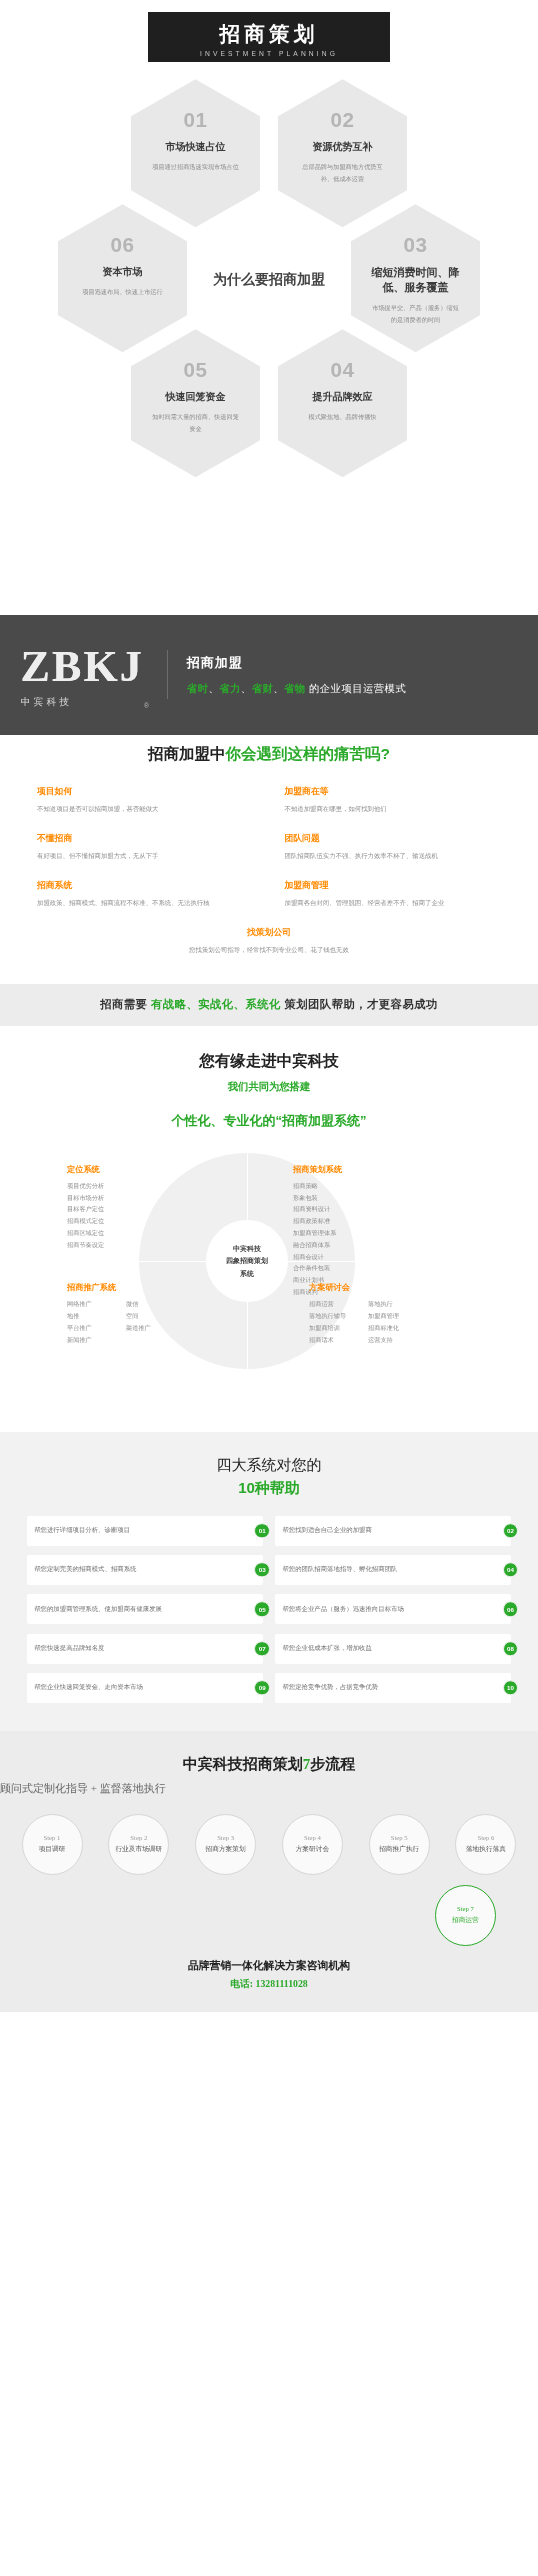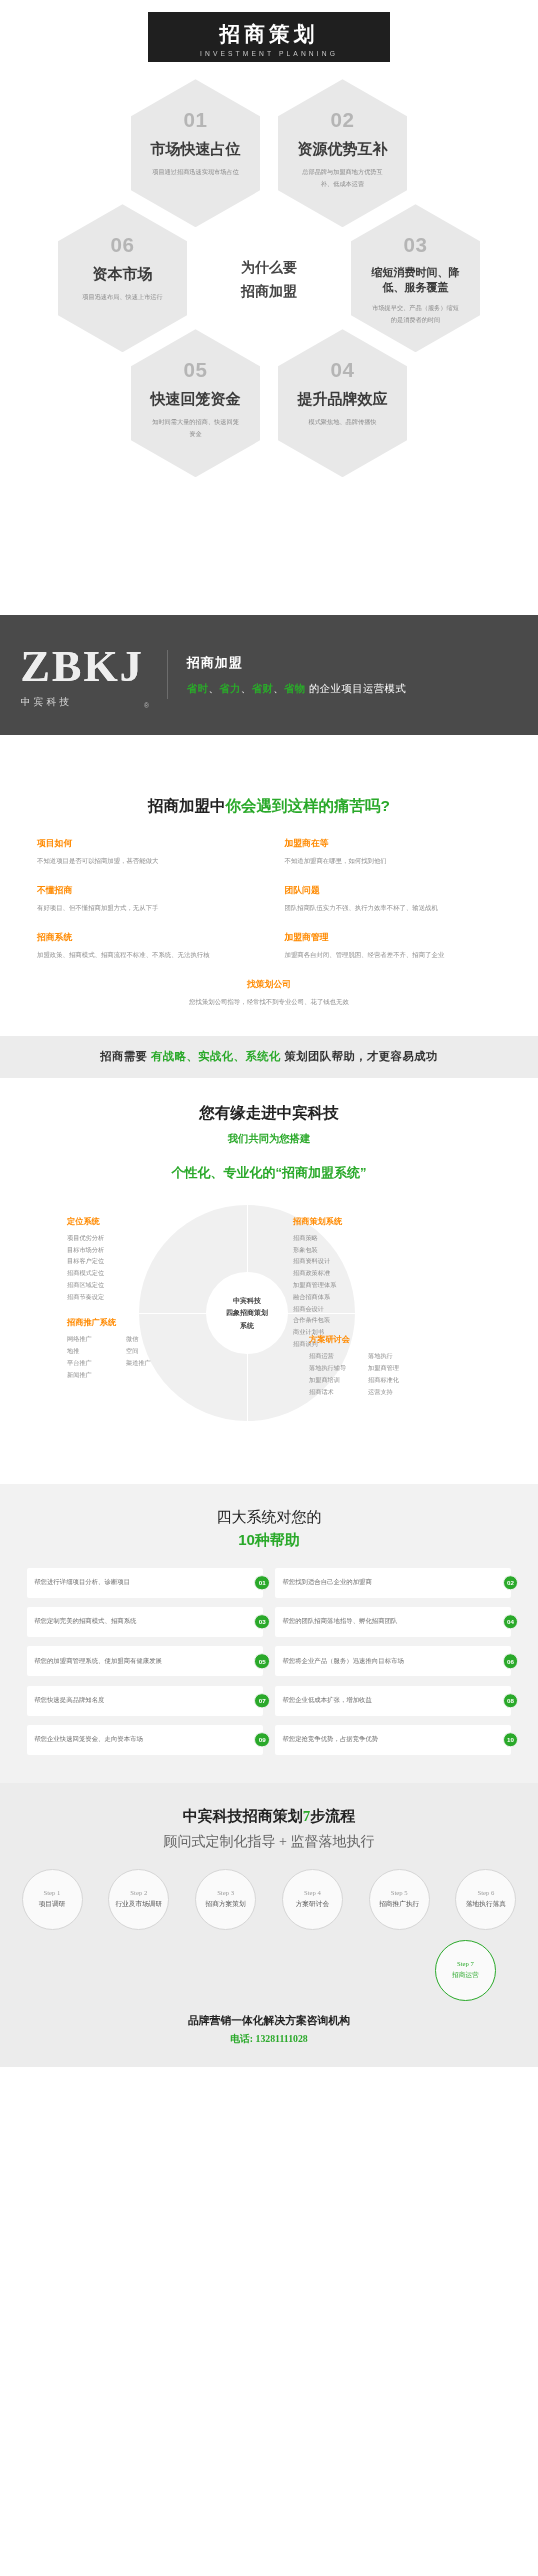--- a/index.html
+++ b/index.html
@@ -24,46 +24,46 @@
   .hexwrap { position: relative; width: 538px; height: 515px; margin-top: 17.5px; }
   .hex {
     position: absolute; width: 129px; height: 148px;
     background: #e8e8e8;
     clip-path: polygon(50% 0%, 100% 25%, 100% 75%, 50% 100%, 0% 75%, 0% 25%);
     text-align: center; color: #555;
   }
   .hex .num {
     font-size: 20.6px; font-weight: bold; color: #b5b5b5; margin-top: 29px; letter-spacing: 0.5px;
   }
-  .hex .lbl { font-size: 15px; color: #3b3b3b; margin-top: 7.2px; font-weight: bold; }
+  .hex .lbl { font-size: 10px; color: #3b3b3b; margin-top: 7.2px; font-weight: bold; }
   .hex .desc { font-size: 6.2px; color: #8a8a8a; line-height: 1.9; margin-top: 7.2px; padding: 0 19.6px; }
   .hex.center {
     background: transparent; clip-path: none; width: 134px; height: 103px;
-    display: flex; align-items: center; justify-content: center; flex-direction: column;
+    display: flex; align-items: center; justify-content: center; flex-direction: row;
   }
   .hex.center .c1 { font-size: 14px; color: #444; font-weight: bold; line-height: 1.7; }
 
   
   .sec2 { background: #4a4a4a; height: 120px; display: flex; align-items: center; padding-left: 20.6px; }
   .logo-box { display: flex; align-items: flex-end; }
   .logo-z {
     font-size: 44px; font-weight: bold; letter-spacing: 2.1px;
     background: linear-gradient(180deg,#ffffff 0%,#d7d7d7 100%);
     -webkit-background-clip: text; background-clip: text; color: #eee;
     font-family: "Liberation Serif", serif;
   }
   .logo-sub { color: #d8d8d8; font-size: 9.8px; letter-spacing: 3.1px; margin-top: 3.1px; }
   .logo-reg { color: #bbb; font-size: 6.7px; vertical-align: super; }
   .divider-v { width: 1px; height: 49px; background: #6d6d6d; margin: 0 18.5px; }
   .sec2-text .l1 { color: #fff; font-size: 13px; font-weight: bold; letter-spacing: 1px; }
   .sec2-text .l2 { color: #fff; font-size: 10.3px; margin-top: 9.3px; letter-spacing: 0.5px; }
   .sec2-text .l2 .g { color: #2aa92a; font-weight: bold; }
 
   
-  .sec3 { background: #fff; padding: 17px 0 27px 0; margin-top: 44px; }
+  .sec3 { background: #fff; padding: 9px 0 27px 0; }
   .h2row { text-align: center; font-size: 15.5px; font-weight: bold; margin-bottom: 20.6px; }
   .h2row .black { color: #222; }
   .h2row .green { color: #2aa92a; }
   .pain-grid {
     width: 464px; margin: 0 auto; display: grid;
     grid-template-columns: 1fr 1fr; gap: 17.5px 31px;
   }
   .pain h4 { color: #ff8a00; font-size: 8.8px; margin-bottom: 5.2px; font-weight: bold; }
   .pain p { color: #8d8d8d; font-size: 6.4px; line-height: 1.95; }
   .pain-last { width: 464px; margin: 17.5px auto 0 auto; text-align: center; }
@@ -94,21 +94,21 @@
     display: flex; flex-direction: column; align-items: center; justify-content: center;
     font-size: 7px; color: #444; line-height: 1.8; font-weight: bold;
   }
   .quad { position: absolute; width: 118px; }
   .quad h5 { color: #ff8a00; font-size: 8.2px; font-weight: bold; margin-bottom: 5.2px; }
   .quad ul { list-style: none; }
   .quad li { font-size: 6.2px; color: #8d8d8d; line-height: 1.9; }
   .quad.two-col ul { display: grid; grid-template-columns: 1fr 1fr; }
   .q-tl { left: 67px; top: 20.6px; text-align: left; }
   .q-tr { right: 83px; top: 20.6px; text-align: left; }
-  .q-bl { left: 67px; top: 122px; text-align: left; }
+  .q-bl { left: 67px; top: 139px; text-align: left; }
   .q-br { right: 67px; top: 139px; text-align: left; }
 
   
   .sec6 { background: #f2f2f2; padding: 24px 0 28px 0; }
   .sec6 .h1 { text-align: center; font-size: 15px; color: #222; font-weight: normal; }
   .sec6 .h2 { text-align: center; font-size: 15px; color: #2aa92a; font-weight: bold; margin-top: 4.1px; }
   .helps { width: 484px; margin: 17.5px auto 0 auto; display: grid; grid-template-columns: 1fr 1fr; gap: 9.3px 12.4px; }
   .help {
     background: #fff; border-radius: 2.1px; height: 30px; display: flex; align-items: center;
     padding: 0 7.2px; position: relative;
@@ -118,21 +118,21 @@
     position: absolute; right: -7.2px; top: 50%; transform: translateY(-50%);
     width: 15.5px; height: 15.5px; border-radius: 50%; background: #2aa92a; color: #fff;
     font-size: 6.2px; display: flex; align-items: center; justify-content: center; font-weight: bold;
     border: 1.5px solid #f2f2f2;
   }
 
   
   .sec7 { background: #ececec; padding: 24px 0 20.6px 0; position: relative; font-family: Liberation Serif, serif; }
   .sec7 .h1 { text-align: center; font-size: 15px; color: #222; font-weight: bold; }
   .sec7 .h1 .g { color: #2aa92a; }
-  .sec7 .h2 { text-align: center; font-size: 14px; color: #666; margin-top: 7.2px; }
+  .sec7 .h2 { font-size: 11px; color: #666; margin-top: 7.2px; }
   .steps { width: 495px; margin: 17.5px auto 0 auto; display: flex; justify-content: space-between; }
   .step { width: 61px; height: 61px; border-radius: 50%; background: #fafafa; border: 1px solid #d6d6d6;
           display: flex; flex-direction: column; align-items: center; justify-content: center; text-align: center; }
   .step .s { font-size: 6.7px; color: #9a9a9a; margin-bottom: 3.1px; }
   .step .l { font-size: 6.7px; color: #555; line-height: 1.6; }
   .step.green { border-color: #2aa92a; background: #fafafa; }
   .step.green .s { color: #2aa92a; }
   .step.green .l { color: #2aa92a; }
   .step7wrap { width: 495px; margin: 10.3px auto 0 auto; display: flex; justify-content: flex-end; padding-right: 20.6px; }
   .sec7 .foot { text-align: center; margin-top: 13.4px; }

